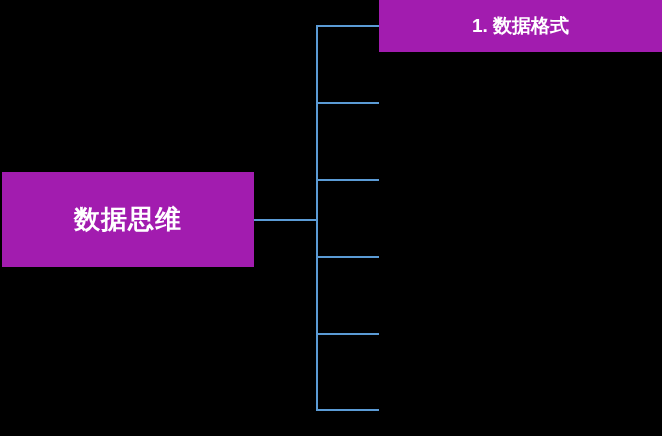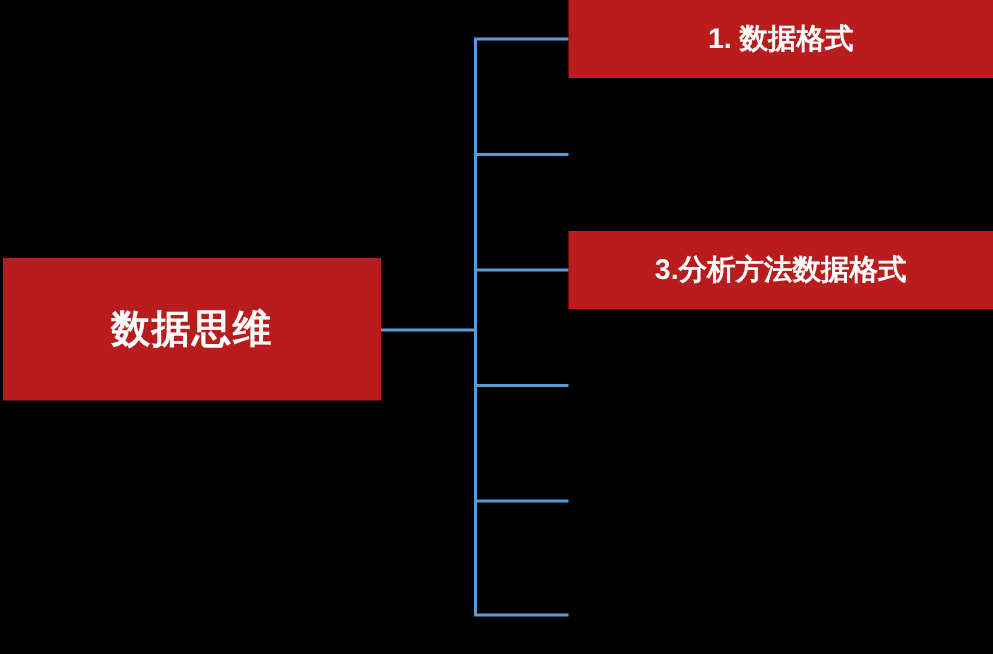--- a/index.html
+++ b/index.html
@@ -10,21 +10,21 @@
   }
   .canvas {
     position: relative;
     width: 662px;
     height: 436px;
     background: #000000;
     overflow: hidden;
   }
   .node {
     position: absolute;
-    background: #b91c1c;
+    background: #a21caf;
     color: #FFFFFF;
     font-weight: bold;
     display: flex;
     align-items: center;
     justify-content: center;
     text-align: center;
     box-sizing: border-box;
   }
   .root-node {
     left: 2px;
@@ -76,17 +76,14 @@
   <div class="line branch-connector" style="top:333px"></div>
   <div class="line branch-connector" style="top:409px"></div>
 
   <div class="node root-node">
     <span>数据思维</span>
   </div>
 
   <div class="node branch-node" style="top:0px">
     <span>1. 数据格式</span>
   </div>
-  <div class="node branch-node" style="top:154px">
-    <span>3.分析方法数据格式</span>
-  </div>
 
 </div>
 
 </body></html>

